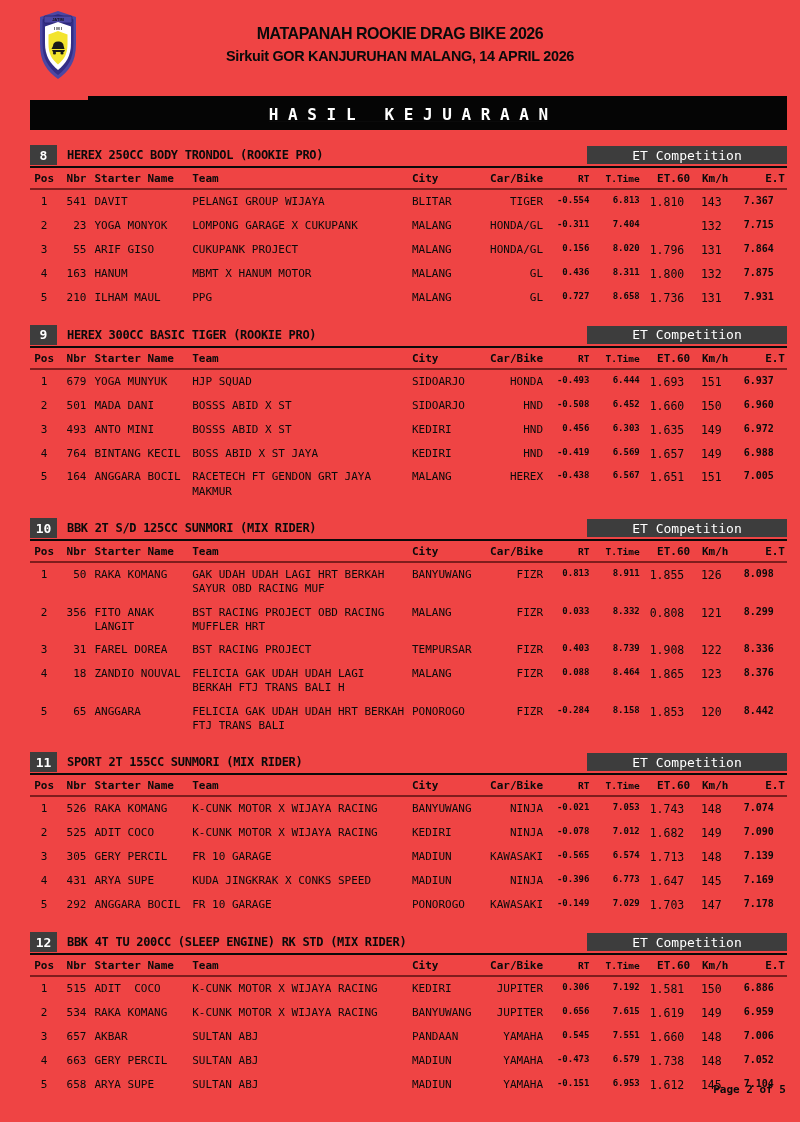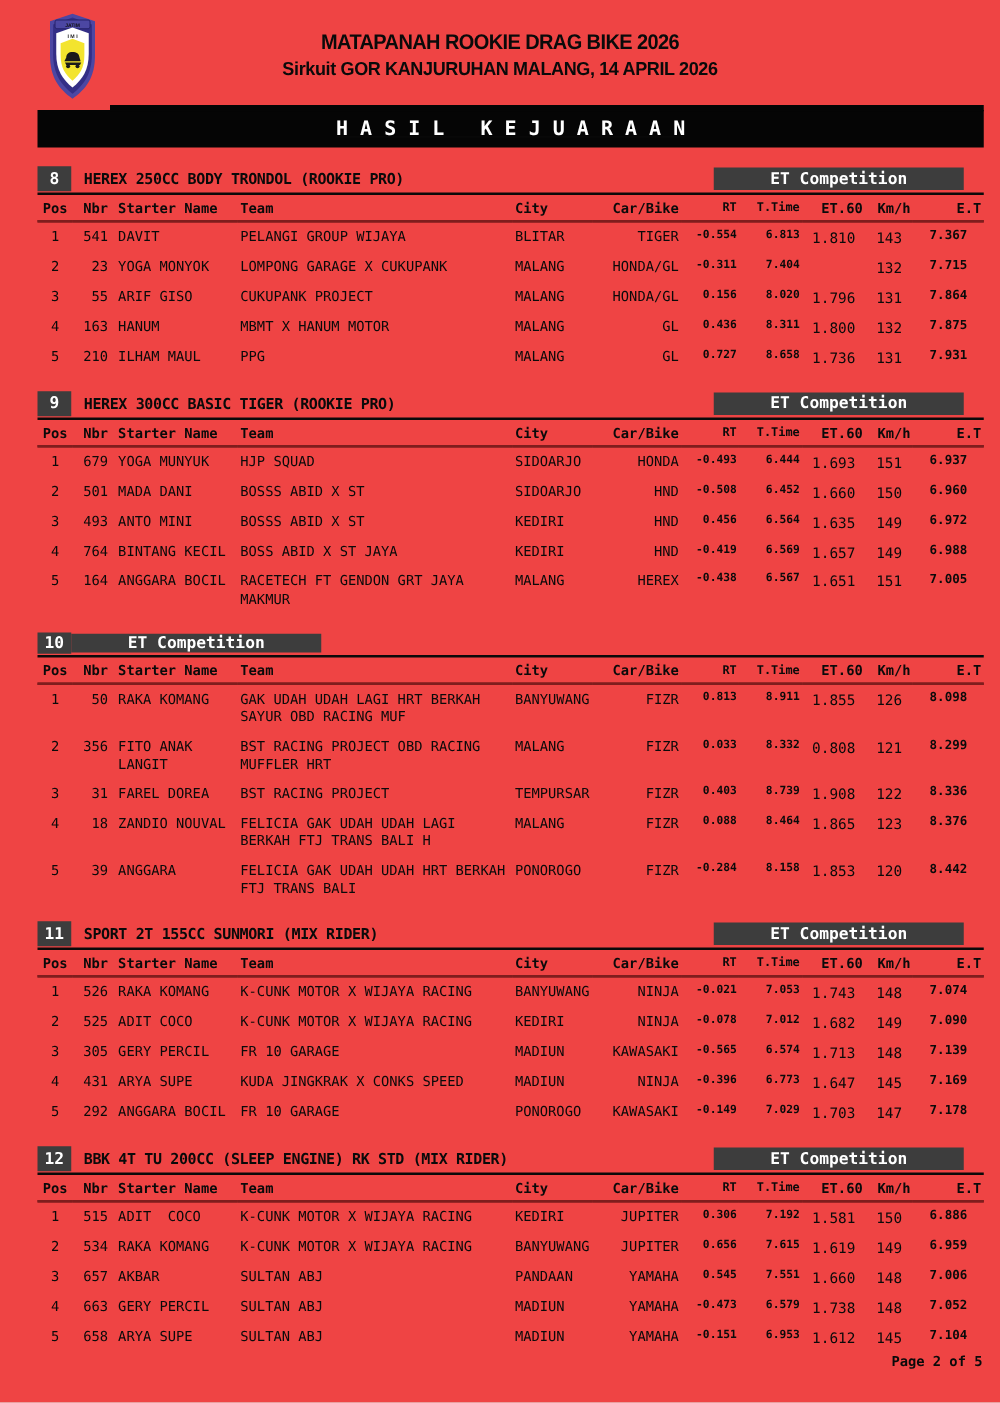--- a/index.html
+++ b/index.html
@@ -24,21 +24,21 @@
     font-family: "Liberation Sans", sans-serif;
     font-weight: bold; font-size: 17px; letter-spacing: -0.5px;
     transform: scaleX(0.94); transform-origin: center;
   }
   .hdr-sub {
     font-family: "Liberation Sans", sans-serif;
     font-weight: bold; font-size: 15px; letter-spacing: -0.3px; margin-top: 3px;
     transform: scaleX(0.96); transform-origin: center;
   }
   
-  .banner-wrap { position: relative; margin: 8px 13px 0 30px; text-decoration: underline; }
+  .banner-wrap { position: relative; margin: 20px 13px 0 30px; text-decoration: underline; }
   .banner-shadow {
     position: absolute; top: -4px; left: 58px; right: 0; height: 5px;
     background: #050505;
   }
   .banner {
     background: #050505; color: #ffffff;
     text-align: center; white-space: pre;
     font-weight: bold; font-size: 16px;
     padding: 5px 0 6px 0;
   }
@@ -58,22 +58,22 @@
   }
   .sec-title {
     font-weight: bold; font-size: 12px;
     padding: 3px 0 4px 10px; flex: 1 1 auto;
     white-space: nowrap; letter-spacing: -0.3px;
   }
   .sec-badge {
     background: #3d3d3d; color: #fff;
     width: 200px; min-width: 200px;
     display: flex; align-items: center; justify-content: center;
-    font-size: 13px; font-weight: bold;
-    margin: 1px 16px 2px 0;
+    font-size: 13px; font-weight: normal;
+    margin: 1px 0 2px 0;
   }
   
   table.results { width: 100%; border-collapse: collapse; table-layout: fixed; }
   col.w-pos   { width: 28px; }
   col.w-nbr   { width: 34px; }
   col.w-name  { width: 97px; }
   col.w-team  { width: 218px; }
   col.w-city  { width: 64px; }
   col.w-bike  { width: 70px; }
   col.w-rt    { width: 46px; }
@@ -314,21 +314,21 @@
               <td class="c-et">6.960</td>
             </tr>
             <tr>
               <td class="c-pos">3</td>
               <td class="c-nbr">493</td>
               <td class="c-name">ANTO MINI</td>
               <td class="c-team">BOSSS ABID X ST</td>
               <td class="c-city">KEDIRI</td>
               <td class="c-bike">HND</td>
               <td class="c-rt">0.456</td>
-              <td class="c-ttime">6.564</td>
+              <td class="c-ttime">6.303</td>
               <td class="c-et60">1.635</td>
               <td class="c-kmh">149</td>
               <td class="c-et">6.972</td>
             </tr>
             <tr>
               <td class="c-pos">4</td>
               <td class="c-nbr">764</td>
               <td class="c-name">BINTANG KECIL</td>
               <td class="c-team">BOSS ABID X ST JAYA</td>
               <td class="c-city">KEDIRI</td>
@@ -352,20 +352,21 @@
               <td class="c-kmh">151</td>
               <td class="c-et">7.005</td>
             </tr>
           </tbody>
     </table>
   </section>
 
   <section class="race-section">
     <div class="sec-head">
       <span class="sec-num">10</span>
+      <span class="sec-title">BBK 2T S/D 125CC SUNMORI (MIX RIDER)</span>
       <span class="sec-badge">ET Competition</span>
     </div>
     <table class="results">
       <colgroup>
         <col class="w-pos">
             <col class="w-nbr">
             <col class="w-name">
             <col class="w-team">
         <col class="w-city">
             <col class="w-bike">
@@ -438,21 +439,21 @@
               <td class="c-city">MALANG</td>
               <td class="c-bike">FIZR</td>
               <td class="c-rt">0.088</td>
               <td class="c-ttime">8.464</td>
               <td class="c-et60">1.865</td>
               <td class="c-kmh">123</td>
               <td class="c-et">8.376</td>
             </tr>
             <tr>
               <td class="c-pos">5</td>
-              <td class="c-nbr">39</td>
+              <td class="c-nbr">65</td>
               <td class="c-name">ANGGARA</td>
               <td class="c-team">FELICIA GAK UDAH UDAH HRT BERKAH FTJ TRANS BALI</td>
               <td class="c-city">PONOROGO</td>
               <td class="c-bike">FIZR</td>
               <td class="c-rt">-0.284</td>
               <td class="c-ttime">8.158</td>
               <td class="c-et60">1.853</td>
               <td class="c-kmh">120</td>
               <td class="c-et">8.442</td>
             </tr>

